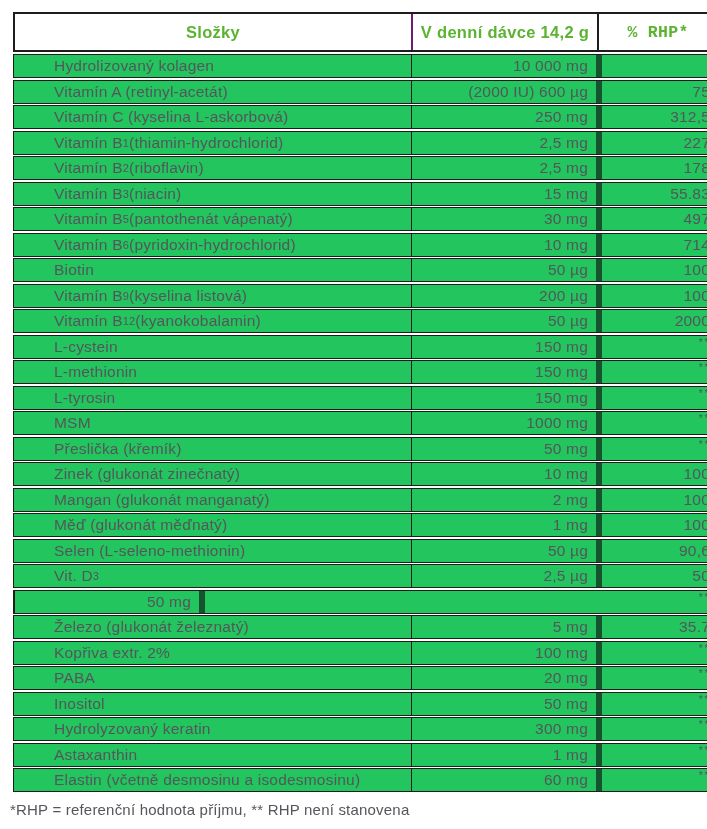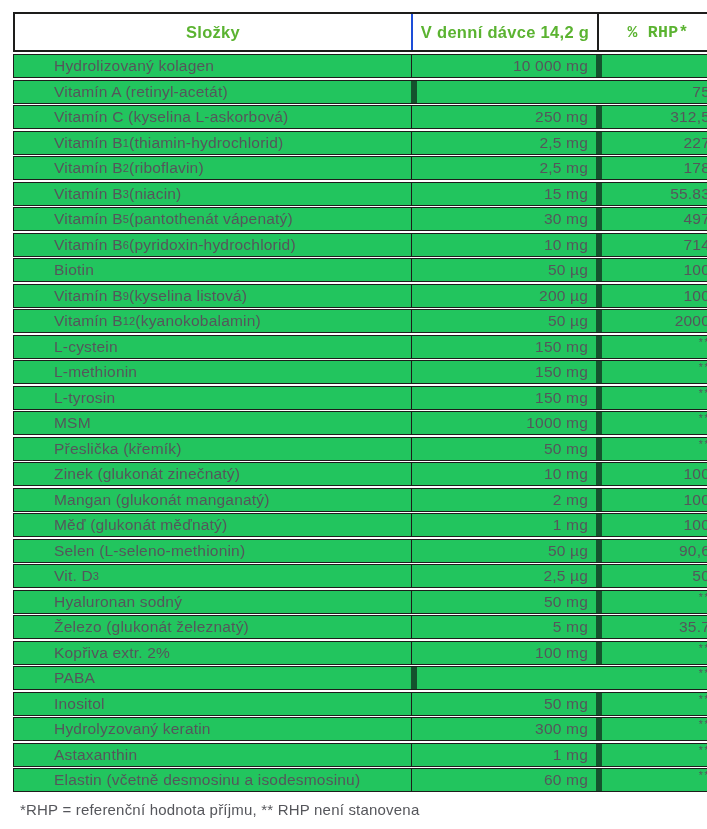--- a/index.html
+++ b/index.html
@@ -32,21 +32,21 @@
   .hcell {
     display: flex;
     align-items: center;
     justify-content: center;
     box-sizing: border-box;
     font-weight: bold;
     font-size: 16.5px;
     letter-spacing: 0.3px;
   }
   .hrow .c1 { width: 396px; }
-  .hrow .c2 { width: 186px; border-left: 2px solid #1d4ed8; }
+  .hrow .c2 { width: 186px; border-left: 2px solid #701a75; }
   .hrow .c3 { flex: 1; border-left: 2px solid #1d1d1b; font-family: Liberation Mono, monospace; }
   
   .row {
     display: flex;
     box-sizing: border-box;
     height: 24px;
     border: 1px solid #1d1d1b;
     margin-bottom: 1.5px;
     background: #22c55e;
   }
@@ -63,21 +63,21 @@
   .row .c3 { flex: 1; justify-content: flex-end; padding-right: 8px; border-left: 6px solid #14532d; }
   .sub { font-size: 11px; }
   .ast {
     font-size: 10.5px;
     align-self: flex-start;
     line-height: 13px;
     letter-spacing: 1.5px;
   }
   .footnote {
     position: absolute;
-    left: 20px;
+    left: 10px;
     top: 801px;
     font-size: 15px;
     letter-spacing: 0.2px;
   }
 </style>
 </head>
 <body style="color: rgb(85, 86, 91);">
 
 <div class="tbl">
   <div class="hrow">
@@ -95,20 +95,21 @@
     <div class="cell c2">10 000 mg</div>
     <div class="cell c3"></div>
   </div>
 
   <div class="row">
     <div class="cell c1">
           <span class="nm">Vitamín A (retinyl-acetát)</span>
           <span class="sub"></span>
           <span class="nm"></span>
         </div>
+    <div class="cell c2">(2000 IU) 600 µg</div>
     <div class="cell c3">75</div>
   </div>
 
   <div class="row">
     <div class="cell c1">
           <span class="nm">Vitamín C (kyselina L-askorbová)</span>
           <span class="sub"></span>
           <span class="nm"></span>
         </div>
     <div class="cell c2">250 mg</div>
@@ -299,25 +300,20 @@
     <div class="cell c1">
           <span class="nm">Vit. D</span>
           <span class="sub">3</span>
           <span class="nm"></span>
         </div>
     <div class="cell c2">2,5 µg</div>
     <div class="cell c3">50</div>
   </div>
 
   <div class="row">
-    <div class="cell c1">
-          <span class="nm">Hyaluronan sodný</span>
-          <span class="sub"></span>
-          <span class="nm"></span>
-        </div>
     <div class="cell c2">50 mg</div>
     <div class="cell c3">
           <span class="ast">**</span>
         </div>
   </div>
 
   <div class="row">
     <div class="cell c1">
           <span class="nm">Železo (glukonát železnatý)</span>
           <span class="sub"></span>
@@ -338,20 +334,21 @@
           <span class="ast">**</span>
         </div>
   </div>
 
   <div class="row">
     <div class="cell c1">
           <span class="nm">PABA</span>
           <span class="sub"></span>
           <span class="nm"></span>
         </div>
+    <div class="cell c2">20 mg</div>
     <div class="cell c3">
           <span class="ast">**</span>
         </div>
   </div>
 
   <div class="row">
     <div class="cell c1">
           <span class="nm">Inositol</span>
           <span class="sub"></span>
           <span class="nm"></span>

